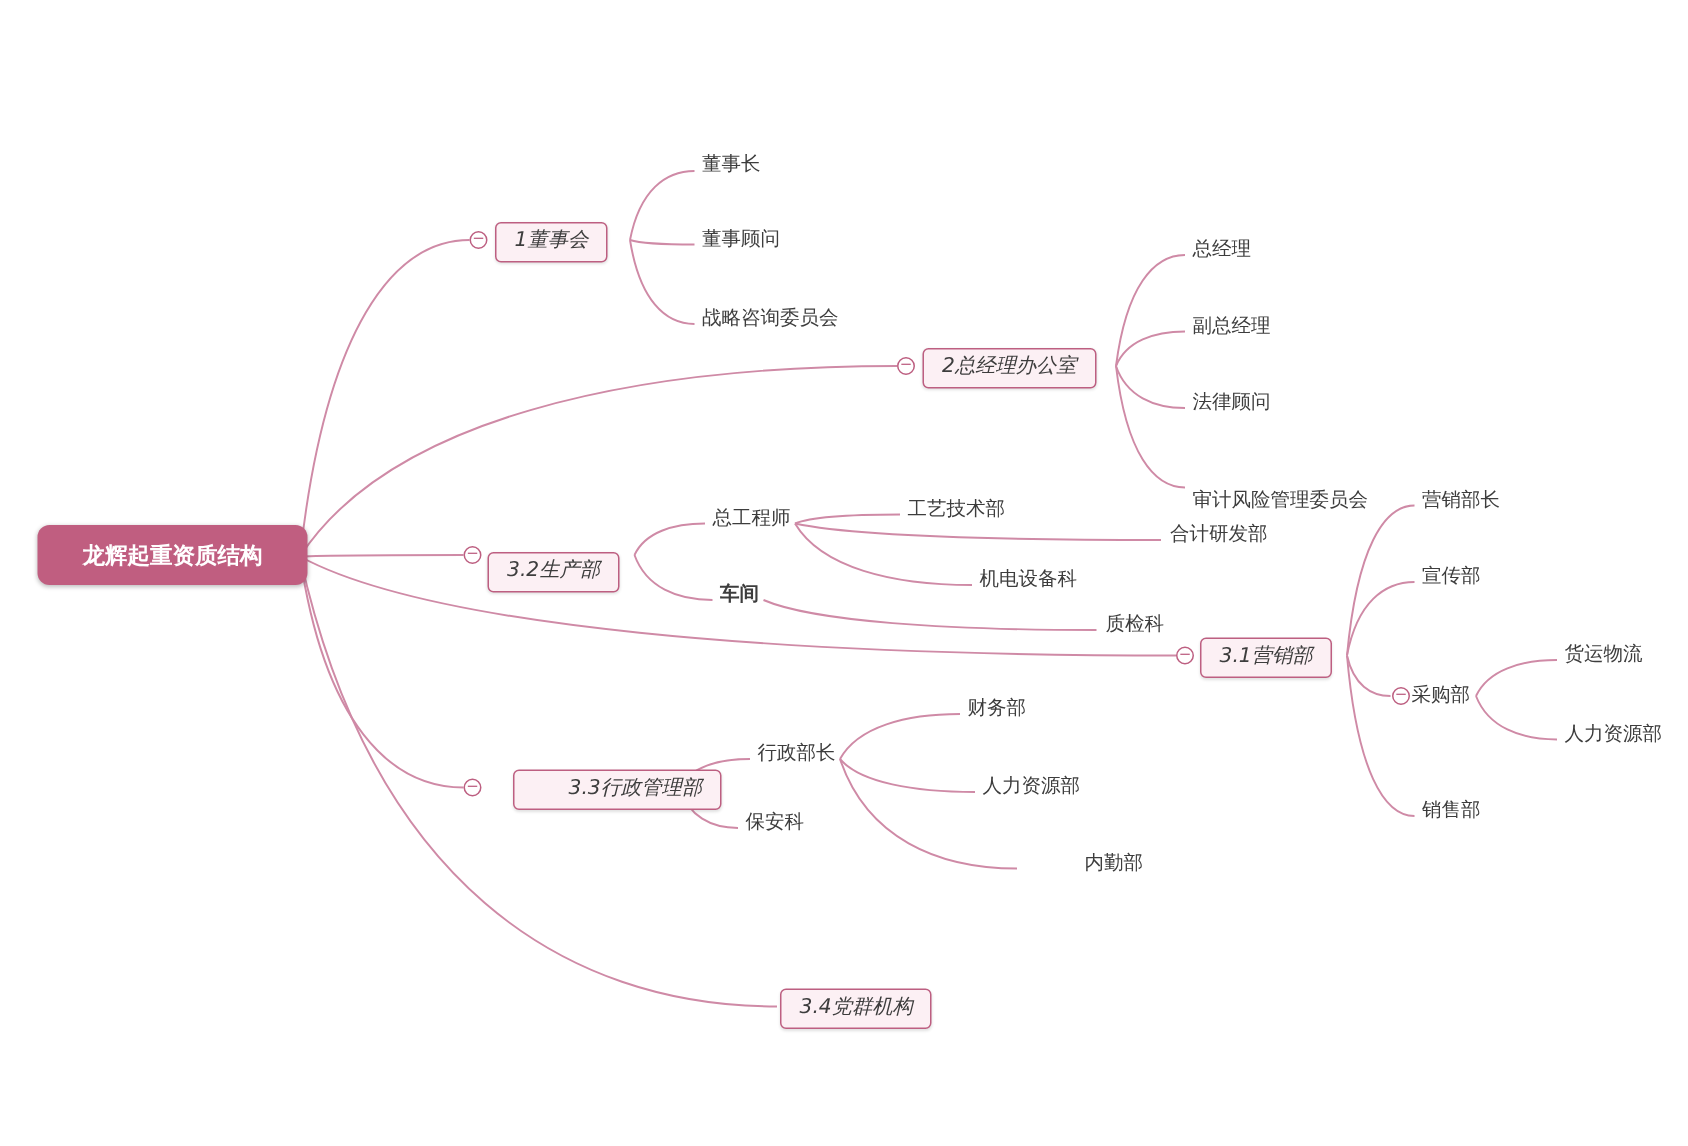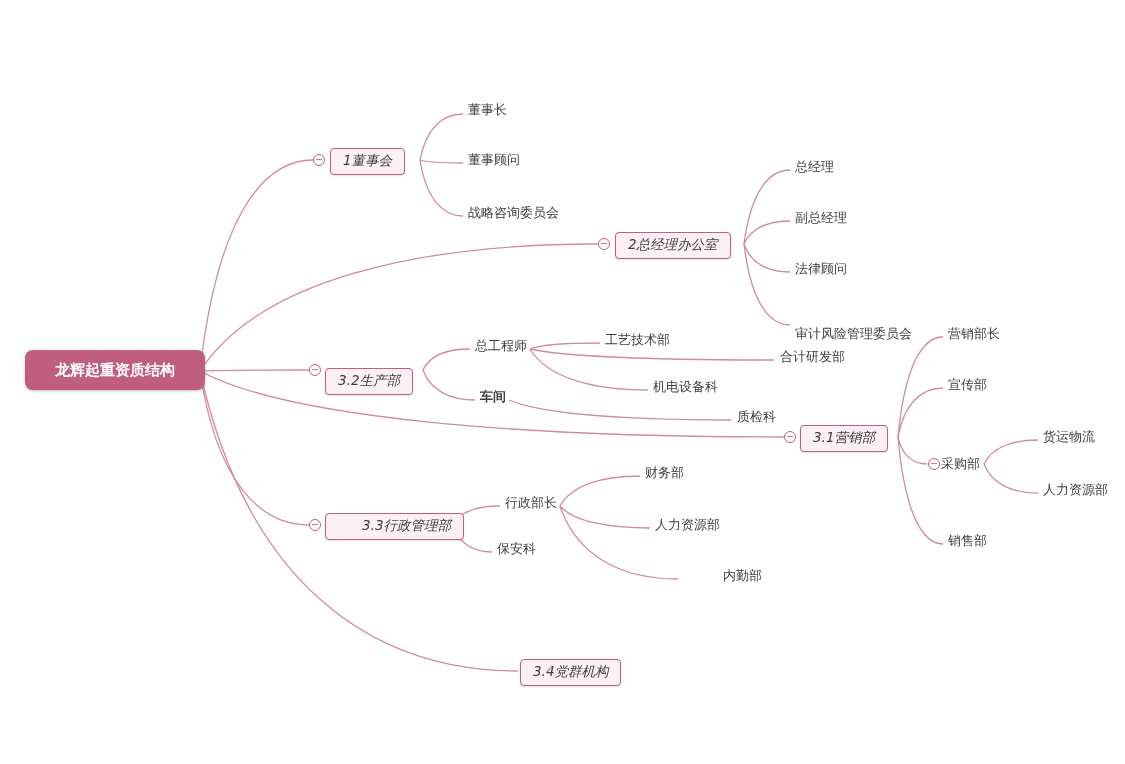--- a/index.html
+++ b/index.html
@@ -103,21 +103,21 @@
       <path d="M560,506 C572,484.4 604,476 640,476" fill="none" stroke="#cf8aa6" stroke-width="1.3"></path>
       <path d="M560,506 C573.5,521.84 609.5,528 650,528" fill="none" stroke="#cf8aa6" stroke-width="1.3"></path>
       <path d="M560,506 C577.7,558.56 624.9,579 678,579" fill="none" stroke="#cf8aa6" stroke-width="1.3"></path>
     </svg>
   <div id="node-layer">
       <div class="node root" style="left: 25px; top: 350px; width: 180px; height: 40px; line-height: 40px;">龙辉起重资质结构</div>
       <div class="node branch" style="left: 330px; top: 148px; height: 25px; line-height: 23px;">1董事会</div>
       <div class="node branch" style="left: 615px; top: 232px; height: 25px; line-height: 23px;">2总经理办公室</div>
       <div class="node branch" style="left: 325px; top: 368px; height: 25px; line-height: 23px;">3.2生产部</div>
       <div class="node branch" style="left: 800px; top: 425px; height: 25px; line-height: 23px;">3.1营销部</div>
-      <div class="node branch" style="left: 325px; top: 513px; height: 25px; line-height: 23px; padding-left: 36px;">3.3行政管理部</div>
+      <div class="node branch" style="left: 342px; top: 513px; height: 25px; line-height: 23px; padding-left: 36px;">3.3行政管理部</div>
       <div class="node branch" style="left: 520px; top: 659px; height: 25px; line-height: 23px;">3.4党群机构</div>
       <div class="node leaf" style="left: 468px; top: 101px;">董事长</div>
       <div class="node leaf" style="left: 468px; top: 151px;">董事顾问</div>
       <div class="node leaf" style="left: 468px; top: 204px;">战略咨询委员会</div>
       <div class="node leaf" style="left: 795px; top: 158px;">总经理</div>
       <div class="node leaf" style="left: 795px; top: 209px;">副总经理</div>
       <div class="node leaf" style="left: 795px; top: 260px;">法律顾问</div>
       <div class="node leaf" style="left: 795px; top: 313px; margin-top: 12px;">审计风险管理委员会</div>
       <div class="node leaf" style="left: 475px; top: 337px;">总工程师</div>
       <div class="node leaf" style="left: 480px; top: 388px; font-weight: bold;">车间</div>

